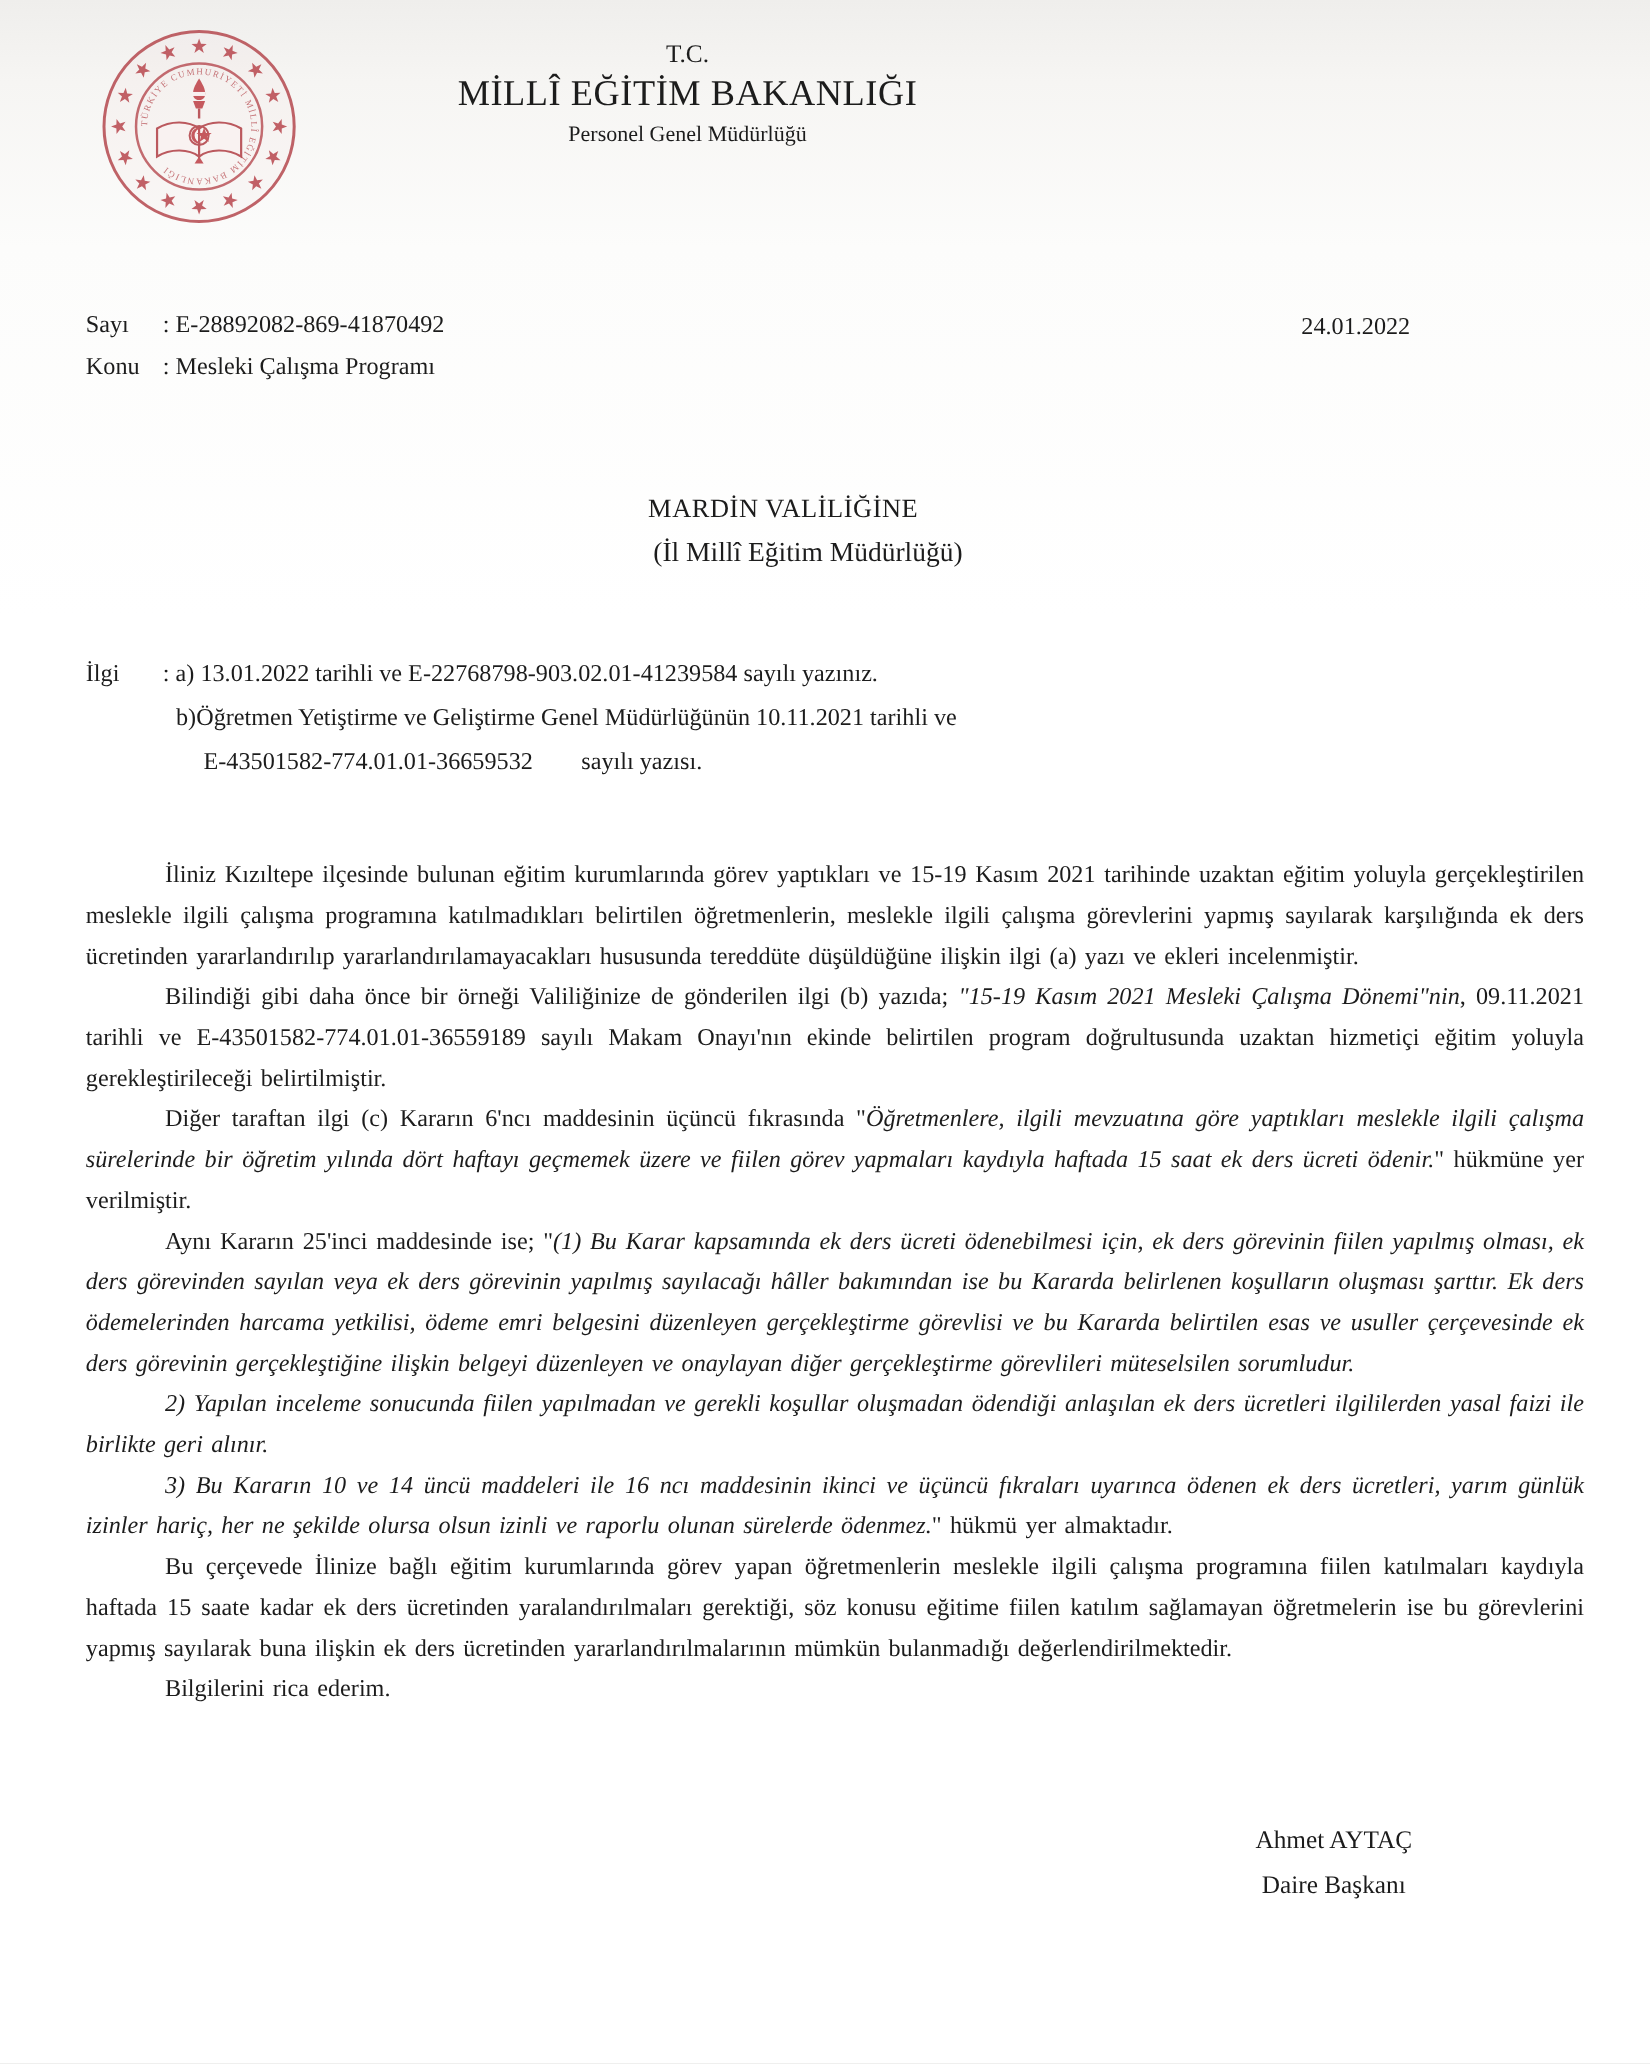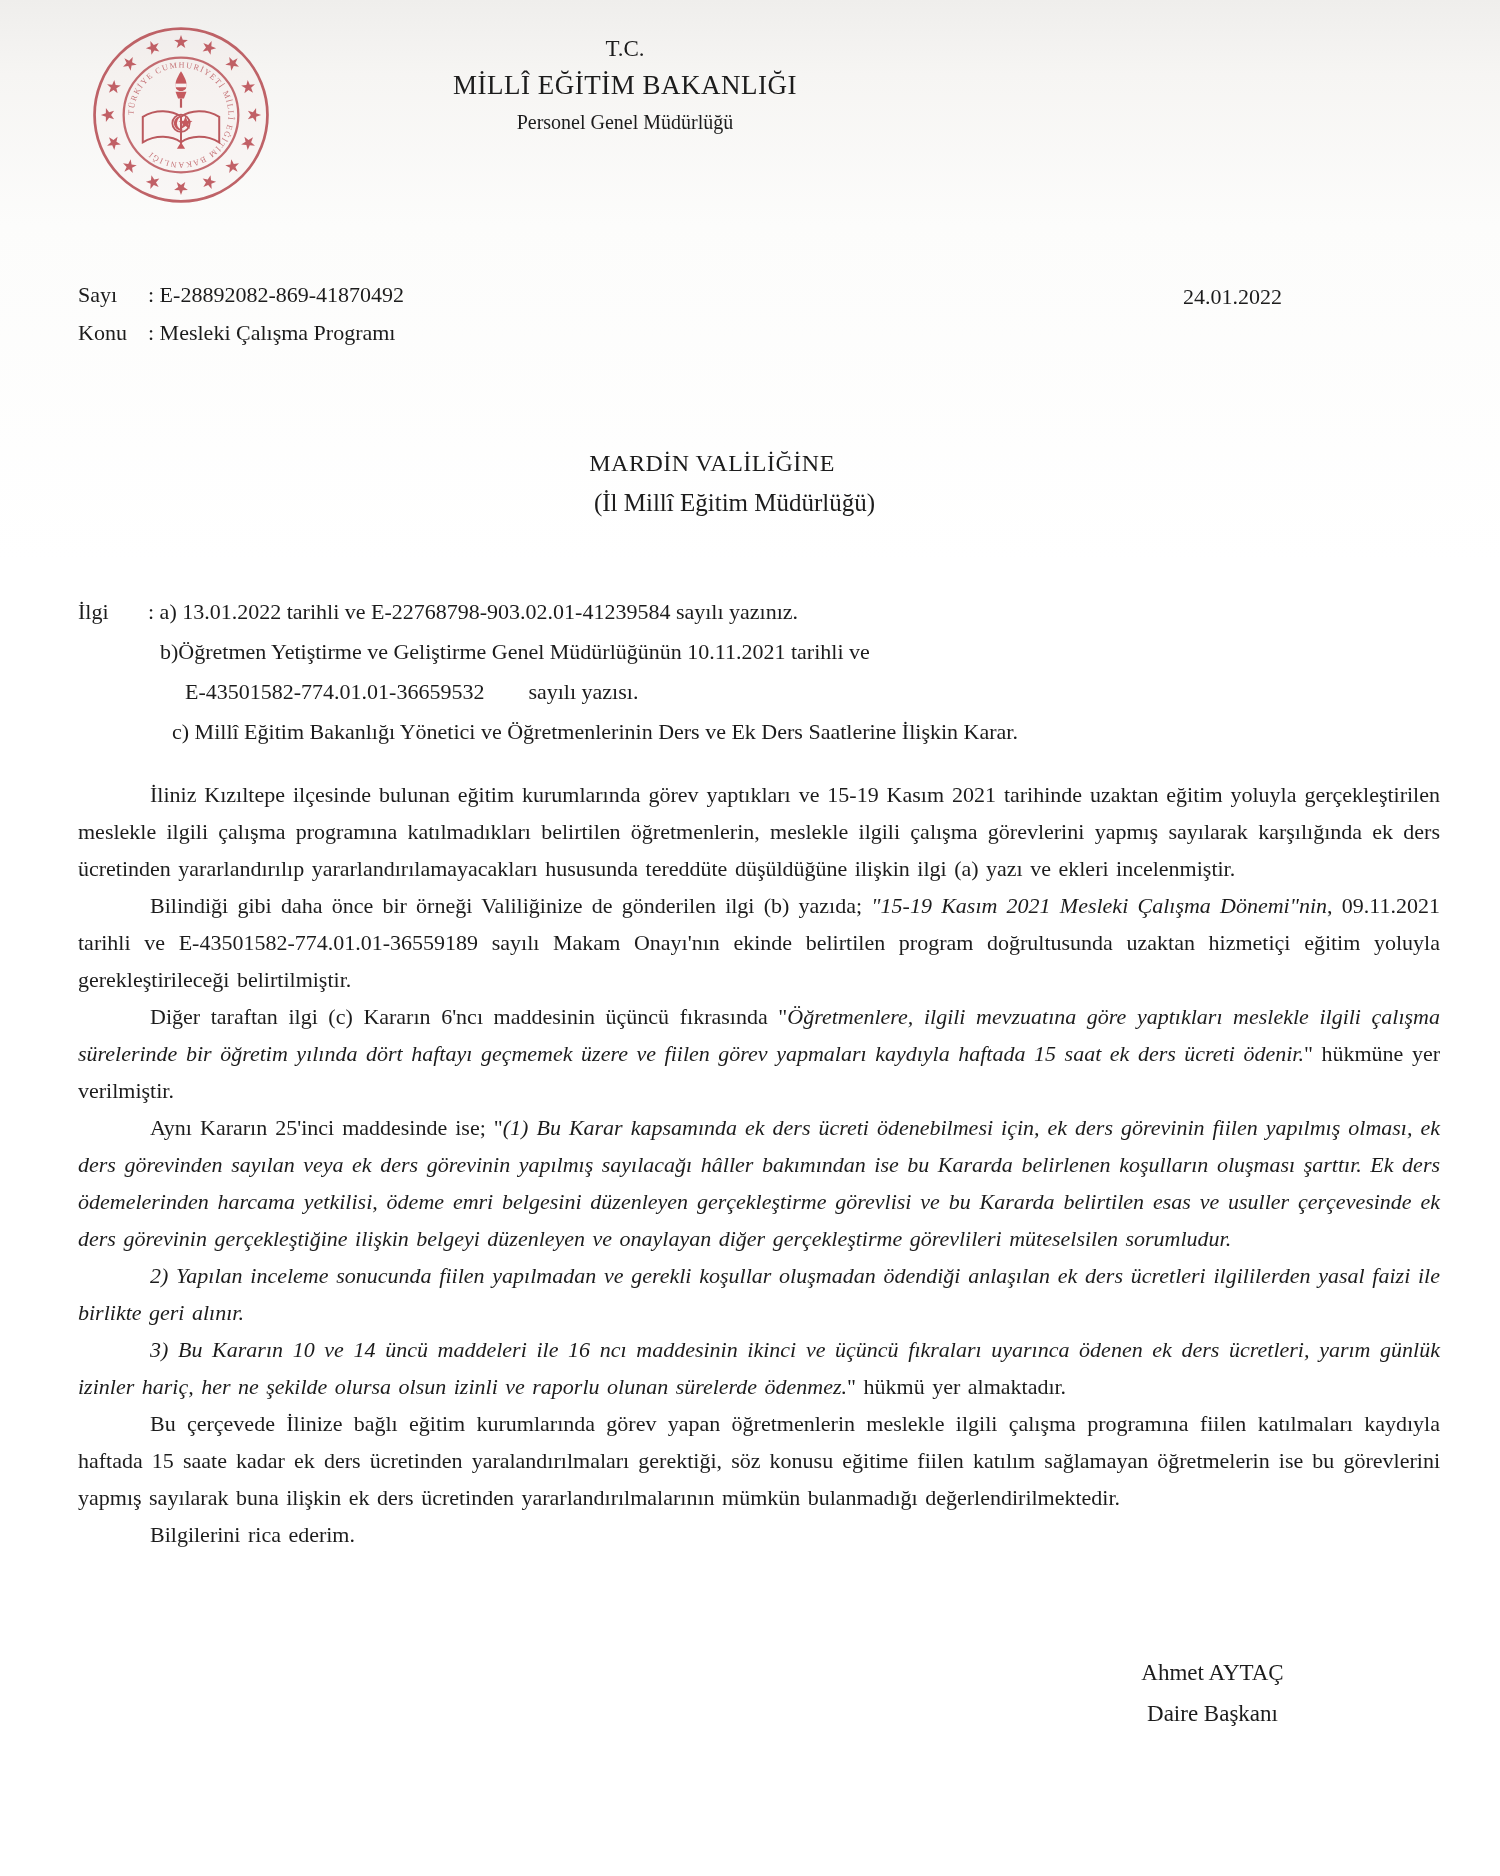--- a/index.html
+++ b/index.html
@@ -12,21 +12,21 @@
     font-family:"Liberation Serif","DejaVu Serif",serif;
     color:#1c1c1c;
     overflow:hidden;
   }
   .seal { position:absolute; left:90px; top:24px; width:182px; height:182px; }
   .letterhead {
     position:absolute; top:30px; left:0; width:1250px;
     text-align:center; line-height:37px;
   }
   .lh-tc { font-size:23px; }
-  .lh-ministry { font-size:27px; letter-spacing:.5px; }
+  .lh-ministry { font-size:33px; letter-spacing:.5px; }
   .lh-dept { font-size:20px; }
   .meta { position:absolute; top:282px; left:78px; font-size:22px; }
   .meta-row { height:38px; }
   .meta-label { display:inline-block; width:70px; }
   .date { position:absolute; top:284px; left:1183px; font-size:22px; }
   .recipient { position:absolute; top:443px; left:0; width:1424px; text-align:center; line-height:40px; }
   .rc-1 { font-size:24px; letter-spacing:.5px; }
   .rc-2 { font-size:25px;padding-left:45px; }
   .ilgi { position:absolute; top:592px; left:78px; width:1330px; font-size:22px; line-height:40px; }
   .ilgi-label { display:inline-block; width:70px; }
@@ -113,21 +113,20 @@
     <div class="rc-1">MARDİN VALİLİĞİNE</div>
     <div class="rc-2">(İl Millî Eğitim Müdürlüğü)</div>
   </div>
 
   <div class="ilgi">
     <div>
       <span class="ilgi-label">İlgi</span><span>: a) 13.01.2022 tarihli ve E-22768798-903.02.01-41239584 sayılı yazınız.</span>
     </div>
     <div class="ind-b">b)Öğretmen Yetiştirme ve Geliştirme Genel Müdürlüğünün 10.11.2021 tarihli ve</div>
     <div class="ind-b2">E-43501582-774.01.01-36659532&nbsp;&nbsp;&nbsp;&nbsp;&nbsp;&nbsp;&nbsp; sayılı yazısı.</div>
-    <div class="ind-c">c) Millî Eğitim Bakanlığı Yönetici ve Öğretmenlerinin Ders ve Ek Ders Saatlerine İlişkin Karar.</div>
   </div>
 
   <div class="body">
     <p>İliniz Kızıltepe ilçesinde bulunan eğitim kurumlarında görev yaptıkları ve 15-19 Kasım 2021 tarihinde uzaktan eğitim yoluyla gerçekleştirilen meslekle ilgili çalışma programına katılmadıkları belirtilen öğretmenlerin, meslekle ilgili çalışma görevlerini yapmış sayılarak karşılığında ek ders ücretinden yararlandırılıp yararlandırılamayacakları hususunda tereddüte düşüldüğüne ilişkin ilgi (a) yazı ve ekleri incelenmiştir.</p>
     <p><span>Bilindiği gibi daha önce bir örneği Valiliğinize de gönderilen ilgi (b) yazıda; </span><span class="it">"15-19 Kasım 2021 Mesleki Çalışma Dönemi"nin</span><span>, 09.11.2021 tarihli ve E-43501582-774.01.01-36559189 sayılı Makam Onayı'nın ekinde belirtilen program doğrultusunda uzaktan hizmetiçi eğitim yoluyla gerekleştirileceği belirtilmiştir.</span></p>
     <p><span>Diğer taraftan ilgi (c) Kararın 6'ncı maddesinin üçüncü fıkrasında "</span><span class="it">Öğretmenlere, ilgili mevzuatına göre yaptıkları meslekle ilgili çalışma sürelerinde bir öğretim yılında dört haftayı geçmemek üzere ve fiilen görev yapmaları kaydıyla haftada 15 saat ek ders ücreti ödenir.</span><span>" hükmüne yer verilmiştir.</span></p>
     <p><span>Aynı Kararın 25'inci maddesinde ise; "</span><span class="it">(1) Bu Karar kapsamında ek ders ücreti ödenebilmesi için, ek ders görevinin fiilen yapılmış olması, ek ders görevinden sayılan veya ek ders görevinin yapılmış sayılacağı hâller bakımından ise bu Kararda belirlenen koşulların oluşması şarttır. Ek ders ödemelerinden harcama yetkilisi, ödeme emri belgesini düzenleyen gerçekleştirme görevlisi ve bu Kararda belirtilen esas ve usuller çerçevesinde ek ders görevinin gerçekleştiğine ilişkin belgeyi düzenleyen ve onaylayan diğer gerçekleştirme görevlileri müteselsilen sorumludur.</span></p>
     <p class="it">2) Yapılan inceleme sonucunda fiilen yapılmadan ve gerekli koşullar oluşmadan ödendiği anlaşılan ek ders ücretleri ilgililerden yasal faizi ile birlikte geri alınır.</p>
     <p><span class="it">3) Bu Kararın 10 ve 14 üncü maddeleri ile 16 ncı maddesinin ikinci ve üçüncü fıkraları uyarınca ödenen ek ders ücretleri, yarım günlük izinler hariç, her ne şekilde olursa olsun izinli ve raporlu olunan sürelerde ödenmez.</span><span>" hükmü yer almaktadır.</span></p>
     <p>Bu çerçevede İlinize bağlı eğitim kurumlarında görev yapan öğretmenlerin meslekle ilgili çalışma programına fiilen katılmaları kaydıyla haftada 15 saate kadar ek ders ücretinden yaralandırılmaları gerektiği, söz konusu eğitime fiilen katılım sağlamayan öğretmelerin ise bu görevlerini yapmış sayılarak buna ilişkin ek ders ücretinden yararlandırılmalarının mümkün bulanmadığı değerlendirilmektedir.</p>

